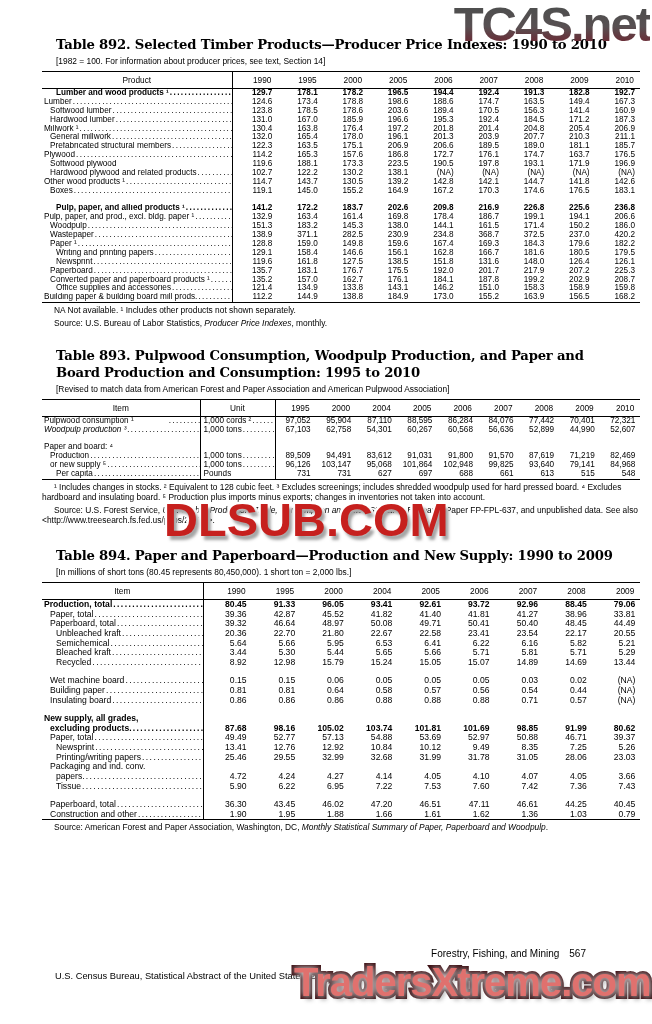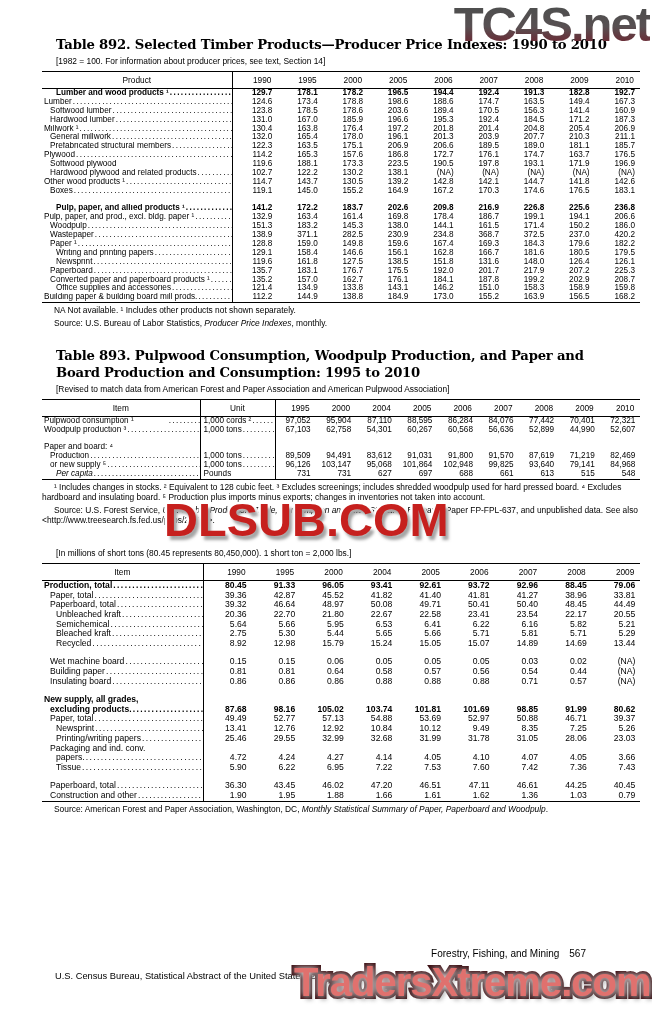--- a/index.html
+++ b/index.html
@@ -550,21 +550,21 @@
               <td class="v">87,110</td>
               <td class="v">88,595</td>
               <td class="v">86,284</td>
               <td class="v">84,076</td>
               <td class="v">77,442</td>
               <td class="v">70,401</td>
               <td class="v">72,321</td>
             </tr>
             <tr>
               <td class="lbl">
-                <div class="lw" style="padding-left: 2px;">
+                <div class="lw" style="padding-left: 2px; font-style: italic;">
                   <span>Woodpulp production ³</span>
                   <span class="dots">..................................................................................................................................</span>
                 </div>
               </td>
               <td>
                 <div class="lw" style="padding-left: 3px;">
                   <span>1,000 tons</span>
                   <span class="dots">..................................................................................................................................</span>
                 </div>
               </td>
@@ -661,21 +661,21 @@
               <td class="v">95,068</td>
               <td class="v">101,864</td>
               <td class="v">102,948</td>
               <td class="v">99,825</td>
               <td class="v">93,640</td>
               <td class="v">79,141</td>
               <td class="v">84,968</td>
             </tr>
             <tr>
               <td class="lbl">
-                <div class="lw" style="padding-left: 14px; font-style: italic;">
+                <div class="lw" style="padding-left: 14px;">
                   <span>Per capita</span>
                   <span class="dots">..................................................................................................................................</span>
                 </div>
               </td>
               <td>
                 <div class="lw" style="padding-left: 3px; flex-direction: column;">
                   <span>Pounds</span>
                   <span class="dots">..................................................................................................................................</span>
                 </div>
               </td>
@@ -689,20 +689,21 @@
               <td class="v">515</td>
               <td class="v">548</td>
             </tr>
           </tbody>
         </table>
       <p class="notes">¹ Includes changes in stocks. ² Equivalent to 128 cubic feet. ³ Excludes screenings; includes shredded woodpulp used for hard pressed board. ⁴ Excludes hardboard and insulating board. ⁵ Production plus imports minus exports; changes in inventories not taken into account.</p>
       <p class="notes"><span>Source: U.S. Forest Service, </span><i>U.S. Timber Production, Trade, Consumption and Price Statistics</i><span>, Research Paper FP-FPL-637, and unpublished data. See also &lt;http://www.treesearch.fs.fed.us/pubs/28972&gt;.</span></p>
     </section>
 
     <section class="sect">
+      <h2 class="tbl-title">Table 894. Paper and Paperboard—Production and New Supply: 1990 to 2009</h2>
       <div class="bracket">[In millions of short tons (80.45 represents 80,450,000). 1 short ton = 2,000 lbs.]</div>
       <table id="t894-tbl">
           <colgroup>
             <col style="width: 161px;">
             <col style="width: 48.6px;">
             <col style="width: 48.6px;">
             <col style="width: 48.6px;">
             <col style="width: 48.6px;">
             <col style="width: 48.6px;">
             <col style="width: 48.6px;">
@@ -810,21 +811,21 @@
               <td class="v">5.82</td>
               <td class="v">5.21</td>
             </tr>
             <tr>
               <td class="lbl">
                 <div class="lw" style="padding-left: 14px;">
                   <span>Bleached kraft</span>
                   <span class="dots">..................................................................................................................................</span>
                 </div>
               </td>
-              <td class="v">2.75</td>
+              <td class="v">3.44</td>
               <td class="v">5.30</td>
               <td class="v">5.44</td>
               <td class="v">5.65</td>
               <td class="v">5.66</td>
               <td class="v">5.71</td>
               <td class="v">5.81</td>
               <td class="v">5.71</td>
               <td class="v">5.29</td>
             </tr>
             <tr>

